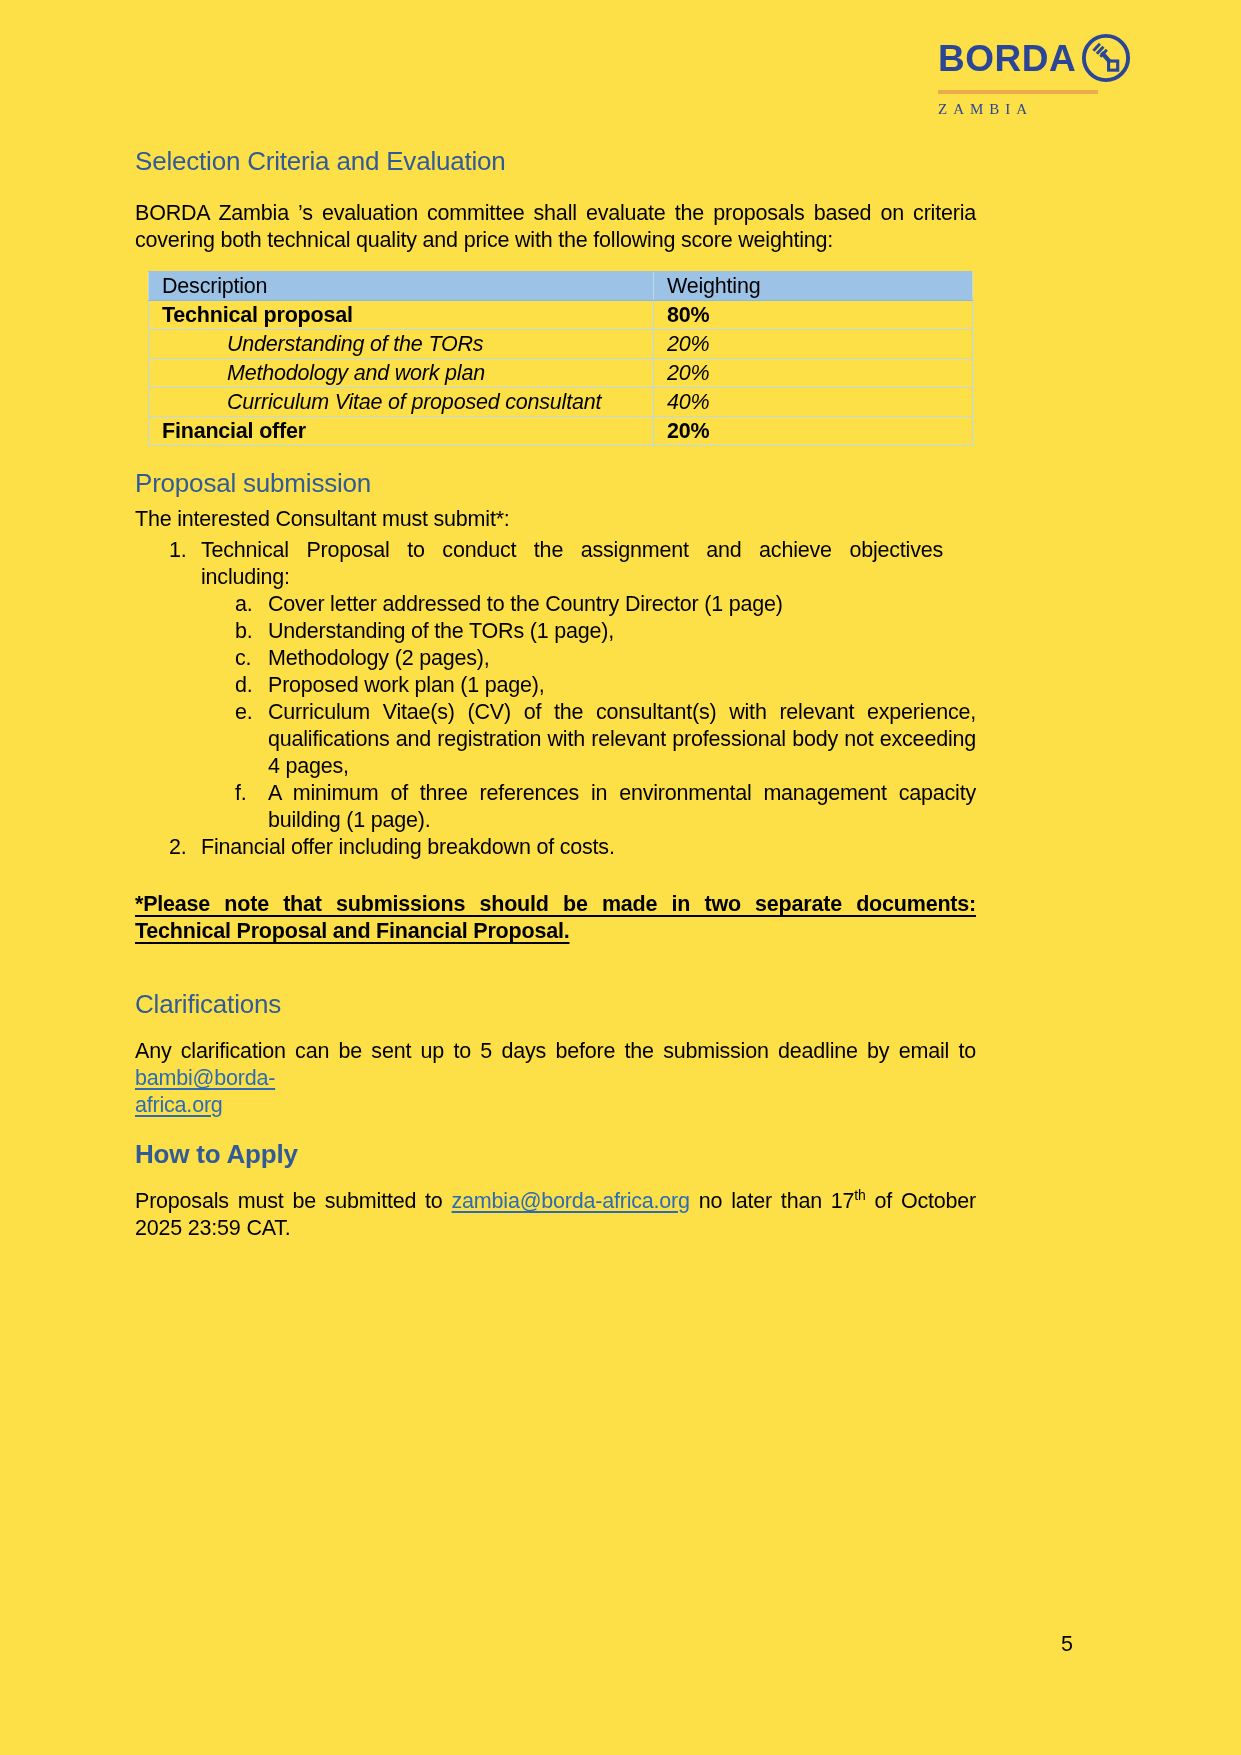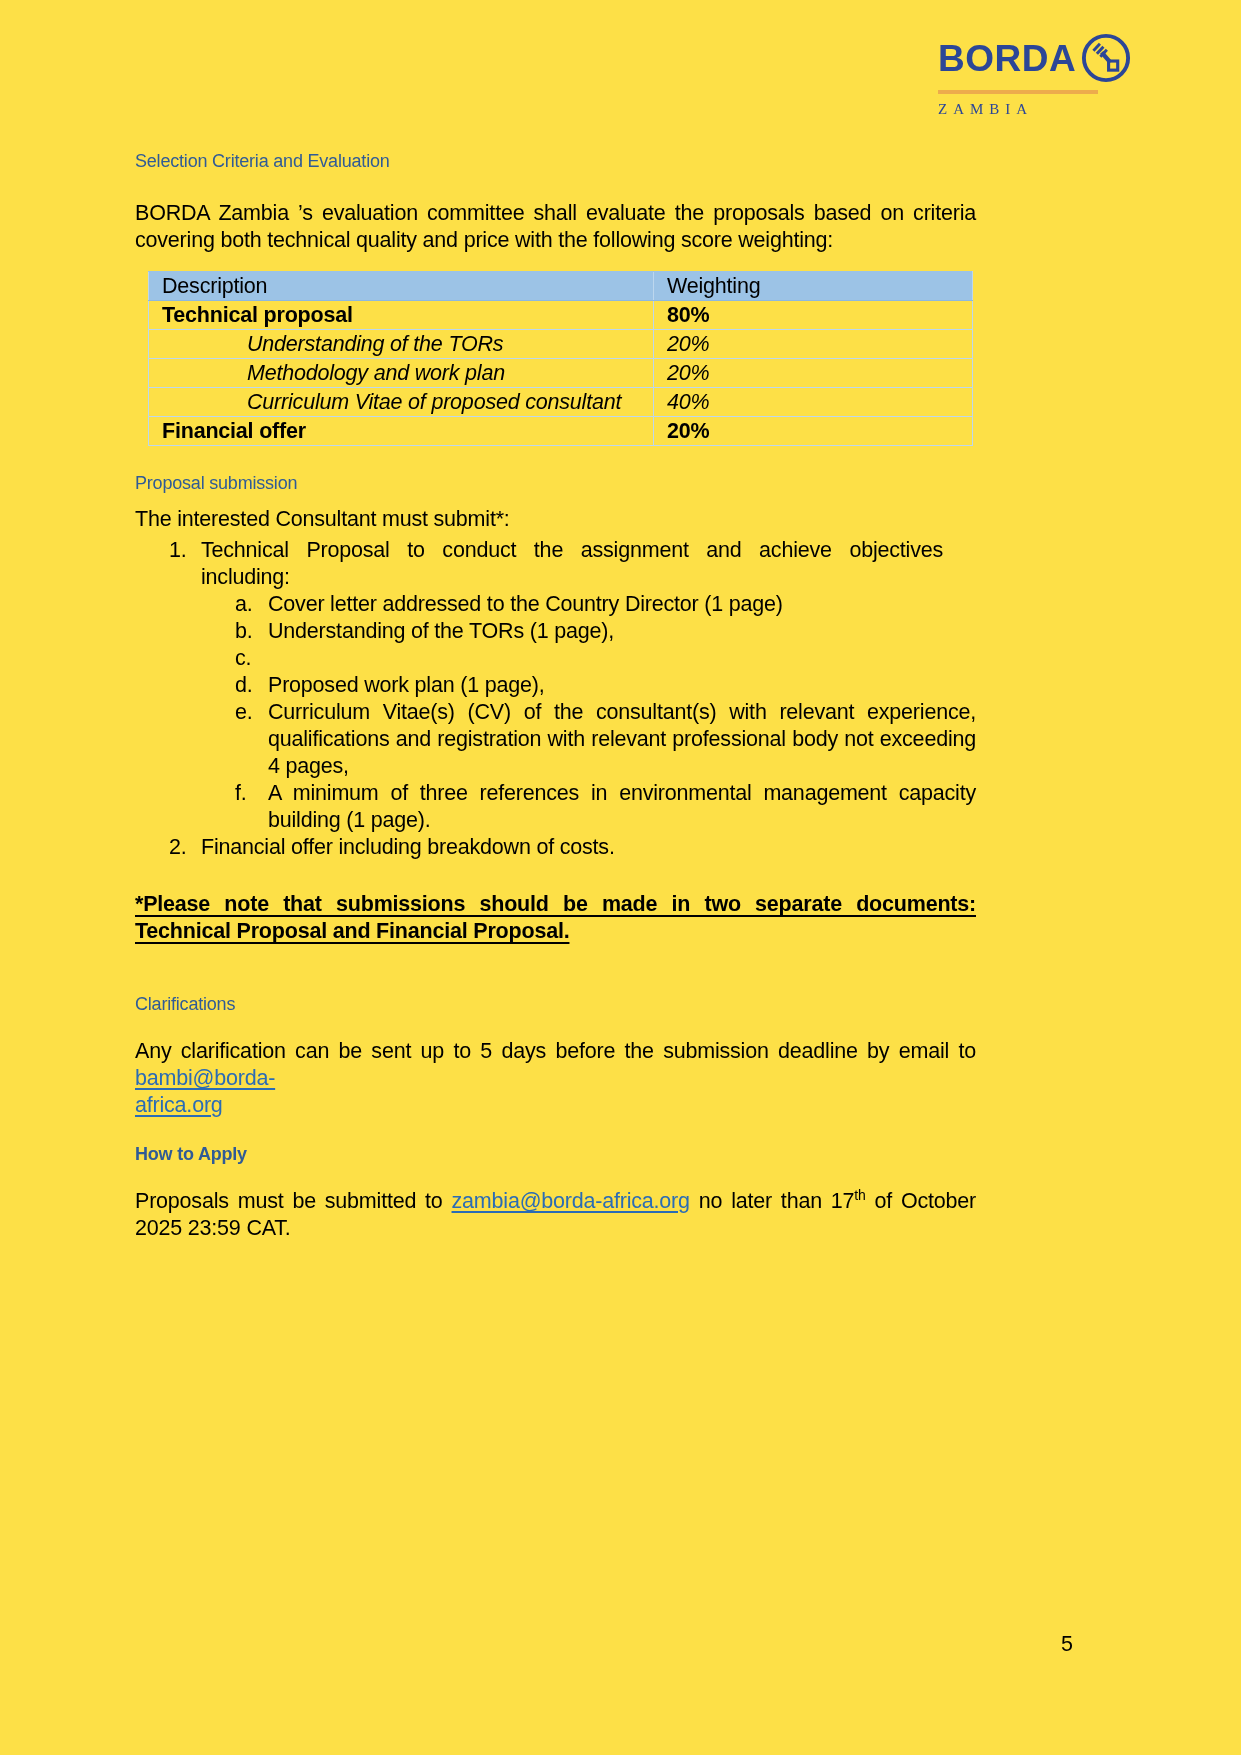--- a/index.html
+++ b/index.html
@@ -22,21 +22,21 @@
   .logo-icon { width: 52px; height: 52px; flex: 0 0 auto; }
   .logo-divider { height: 4px; background: #EDAC4C; margin-top: 6px; width: 160px; }
   .logo-region {
     margin-top: 7px; color: #2B4697; font-size: 15px; letter-spacing: 6px;
     font-family: "Liberation Serif", "DejaVu Serif", serif;
   }
 
   
   .content { position: absolute; left: 135px; top: 0; width: 841px; }
   .section-heading {
-    color: #305B96; font-weight: 400; font-size: 18px; line-height: 31px;
+    color: #305B96; font-weight: 400; font-size: 26px; line-height: 31px;
     letter-spacing: -0.2px;
   }
   .h-selection { margin-top: 146px; }
   .h-submission { margin-top: 22px; }
   .h-clarifications { margin-top: 44px; }
   .h-apply { margin-top: 20px; font-weight: bold; }
 
   .body-text { font-size: 21.5px; line-height: 27px; letter-spacing: -0.2px; }
   .justify { text-align: justify; }
   .intro-para { margin-top: 23px; }
@@ -54,21 +54,21 @@
   }
   .eval-table thead th {
     background: #9CC3E6; font-weight: normal;
     border-top: 1px solid #9CC3E6; border-bottom: 1px solid #8DB8E0;
   }
   .eval-table td { border-bottom: 1px solid #BDD7EE; }
   .eval-table tr > *:first-child { border-left: 1px solid #BDD7EE; }
   .eval-table tr > *:last-child { border-right: 1px solid #BDD7EE; }
   .eval-table th + th, .eval-table td + td { border-left: 1px solid #BDD7EE; }
   .row-bold td { font-weight: bold; }
-  .row-italic td.desc { font-style: italic; padding-left: 98px; }
+  .row-italic td.desc { font-style: italic; padding-left: 78px; }
   .row-italic td.wt { font-style: italic; }
 
   
   .submit-intro { margin-top: 7px; }
   .olist { margin-top: 4px; }
   .li { display: flex; }
   .li .marker { flex: 0 0 auto; }
   .lvl1 .marker { width: 32px; margin-left: 34px; }
   .lvl1 .txt { width: 742px; }
   .lvl2 .marker { width: 33px; margin-left: 100px; }
@@ -162,20 +162,21 @@
       <div class="li lvl2">
         <span class="marker">a.</span>
         <div class="txt">Cover letter addressed to the Country Director (1 page)</div>
       </div>
       <div class="li lvl2">
         <span class="marker">b.</span>
         <div class="txt">Understanding of the TORs (1 page),</div>
       </div>
       <div class="li lvl2">
         <span class="marker">c.</span>
+        <div class="txt">Methodology (2 pages),</div>
       </div>
       <div class="li lvl2">
         <span class="marker">d.</span>
         <div class="txt">Proposed work plan (1 page),</div>
       </div>
       <div class="li lvl2">
         <span class="marker">e.</span>
         <div class="txt justify">Curriculum Vitae(s) (CV) of the consultant(s) with relevant experience, qualifications and registration with relevant professional body not exceeding 4 pages,</div>
       </div>
       <div class="li lvl2">

